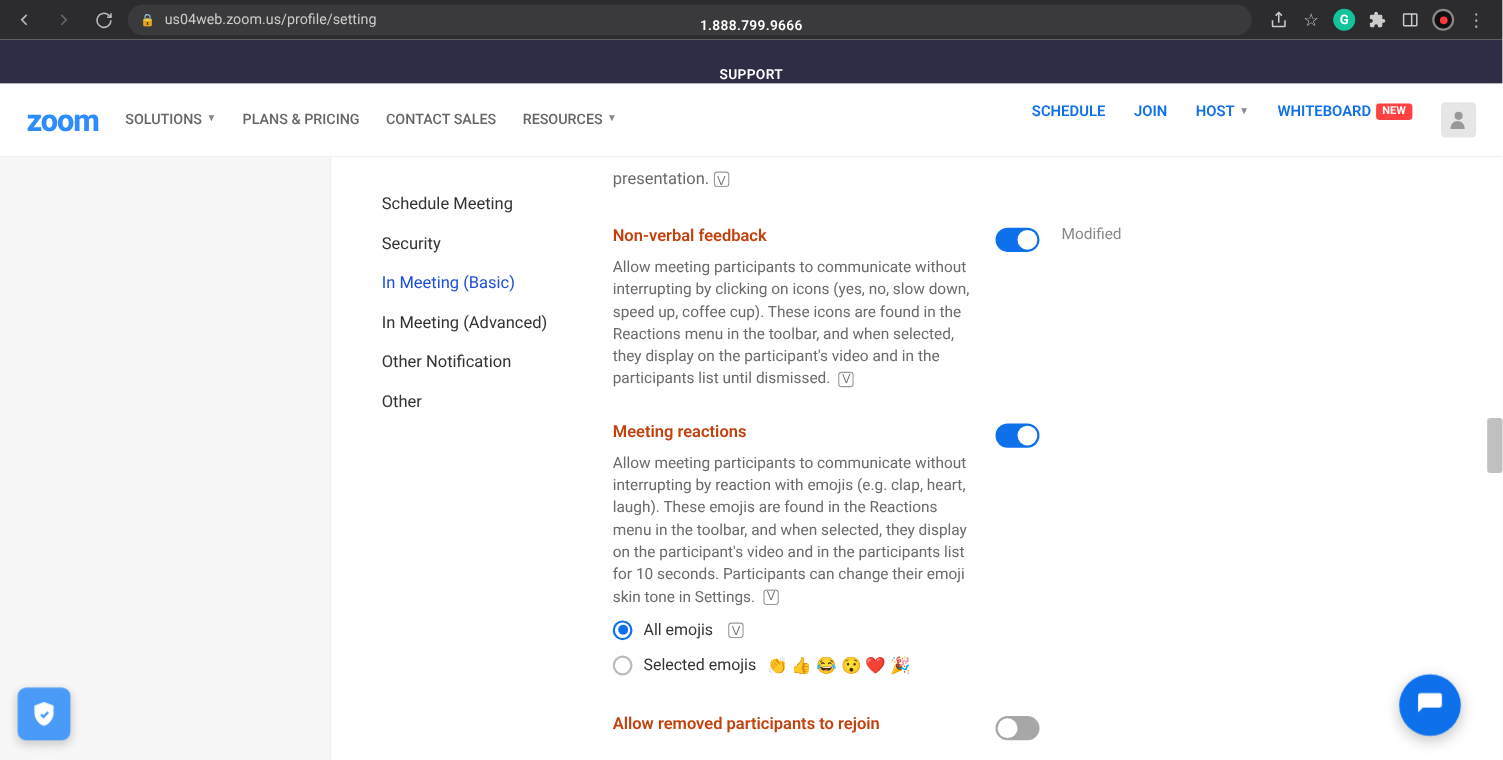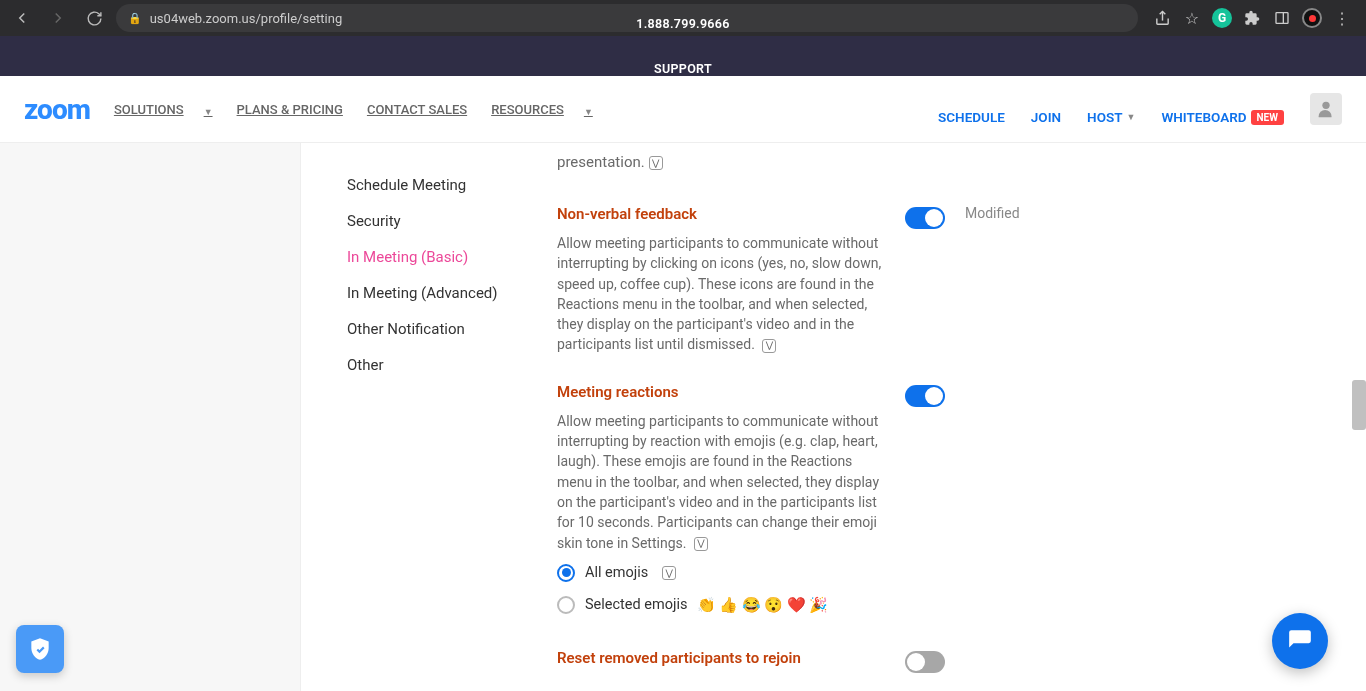--- a/index.html
+++ b/index.html
@@ -19,34 +19,34 @@
 .menu-dots { color:#bbb; font-size:16px; }
 
 
 .util-bar { height: 40px; background: #2f2d45; display:flex; align-items:center; justify-content:flex-end; padding: 0 28px; gap: 30px; color:#fff; font-size:12.5px; font-weight:600; letter-spacing:0.3px;flex-direction:column; }
 .util-bar a { color:#fff; text-decoration:none; }
 
 
 .main-header { height: 67px; background:#fff; border-bottom:1px solid #eee; display:flex; align-items:center; padding: 0 24px; }
 .logo { color:#2d8cff; font-size:28px; font-weight:800; letter-spacing:-1px; margin-right:24px; }
 .nav-left { display:flex; gap:24px; }
-.nav-left-item { color:#666; font-size:13px; font-weight:500; display:flex; align-items:flex-end; gap:20px; cursor:pointer;text-decoration:underline; }
+.nav-left-item { color:#666; font-size:13px; font-weight:500; display:flex; align-items:flex-start; gap:4px; cursor:pointer; }
 .caret { font-size:9px; color:#888; }
-.nav-right { margin-left:auto; display:flex; align-items:flex-end; gap:26px; }
+.nav-right { margin-left:auto; display:flex; align-items:flex-start; gap:26px; }
 .nav-right-item { color:#0e71eb; font-size:13.5px; font-weight:600; cursor:pointer; display:flex; align-items:center; gap:4px; }
 .new-badge { background:#ff4141; color:#fff; font-size:10px; font-weight:700; padding:2px 6px; border-radius:3px; }
 .avatar { width:32px; height:32px; background:#e6e6e6; border-radius:4px; display:flex; align-items:center; justify-content:center; color:#999; }
 
 
 .content-wrap { display:flex; height: calc(691px - 36px - 40px - 64px); background:#f5f5f5; }
 .left-spacer { width:300px; background:#f7f7f7; }
 .settings-panel { flex:1; background:#fff; display:flex; border-left:1px solid #eee; position:relative; overflow:hidden; }
 .side-nav { width:254px; padding:24px 0 0 46px; border-right:0; }
 .side-nav-item { padding:9px 0; font-size:15px; color:#333; cursor:pointer; }
-.side-nav-item.active { color:#ec4899; }
+.side-nav-item.active { color:#1d4ed8; }
 .settings-body { flex:1; padding: 10px 30px 0 2px; overflow-y:auto; }
 .setting-row { display:flex; padding: 18px 0 10px; }
 .setting-text { width: 348px; padding-right:20px; }
 .setting-title { font-size:15px; font-weight:600; color:#c2410c; margin-bottom:10px; }
 .setting-desc { font-size:14px; color:#6a6a6a; line-height:1.45; }
 .info-box { display:inline-flex; width:14px; height:14px; border:1px solid #999; border-radius:3px; align-items:center; justify-content:center; font-size:9px; color:#666; margin-left:4px; vertical-align:middle; }
 .setting-toggle { width:60px; padding-top:2px; }
 .toggle { width:40px; height:22px; border-radius:11px; position:relative; cursor:pointer; }
 .toggle.on { background:#0e71eb; }
 .toggle.off { background:#a7a7a7; }
@@ -215,21 +215,21 @@
             </div>
           </div>
         </div>
         <div class="setting-toggle">
           <div class="toggle on"></div>
         </div>
       </div>
 
       <div class="setting-row">
         <div class="setting-text">
-          <div class="setting-title">Reset removed participants to rejoin</div>
+          <div class="setting-title">Allow removed participants to rejoin</div>
         </div>
         <div class="setting-toggle">
           <div class="toggle off"></div>
         </div>
       </div>
 
     </div>
   </div>
 </div>
 

